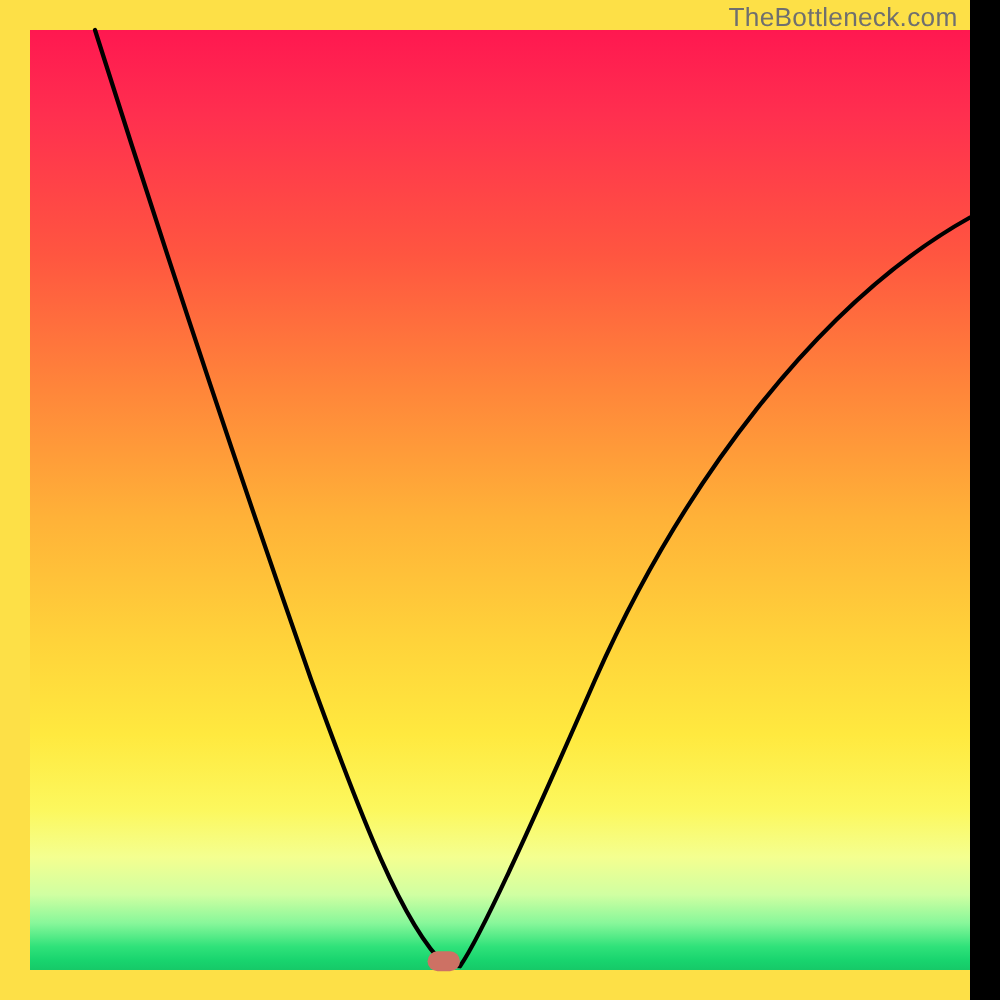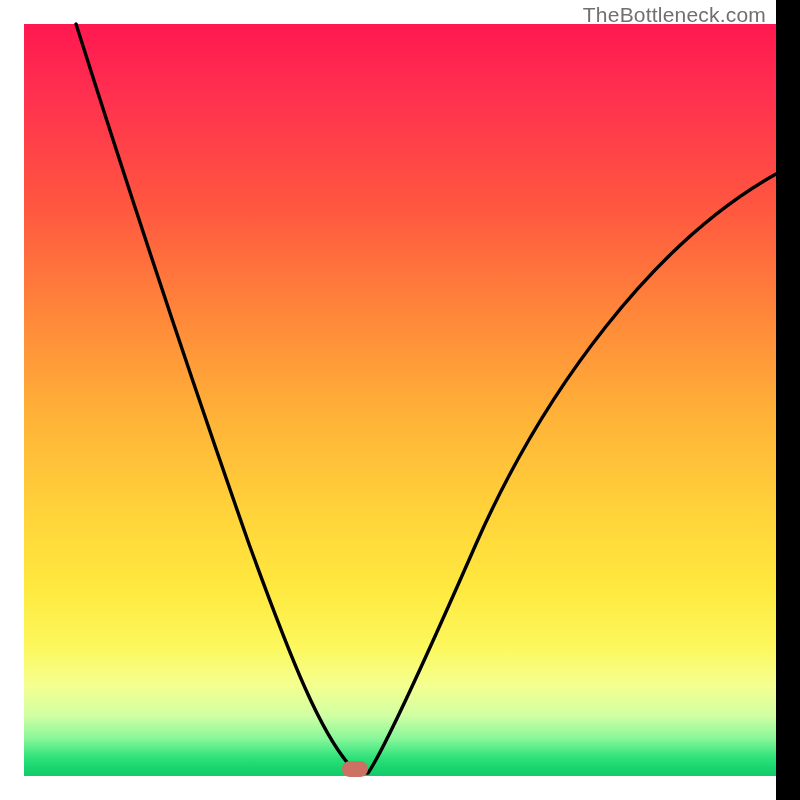--- a/index.html
+++ b/index.html
@@ -10,21 +10,21 @@
     background: #000;
     overflow: hidden;
     font-family: Arial, Helvetica, sans-serif;
   }
   .frame {
     position: absolute;
     left: 0;
     top: 0;
     width: 776px;
     height: 800px;
-    background: #ffffff;
+    background: #fde047;
   }
   .plot {
     position: absolute;
     left: 24px;
     top: 24px;
     width: 752px;
     height: 752px;
     
     background: linear-gradient(
       to bottom,

